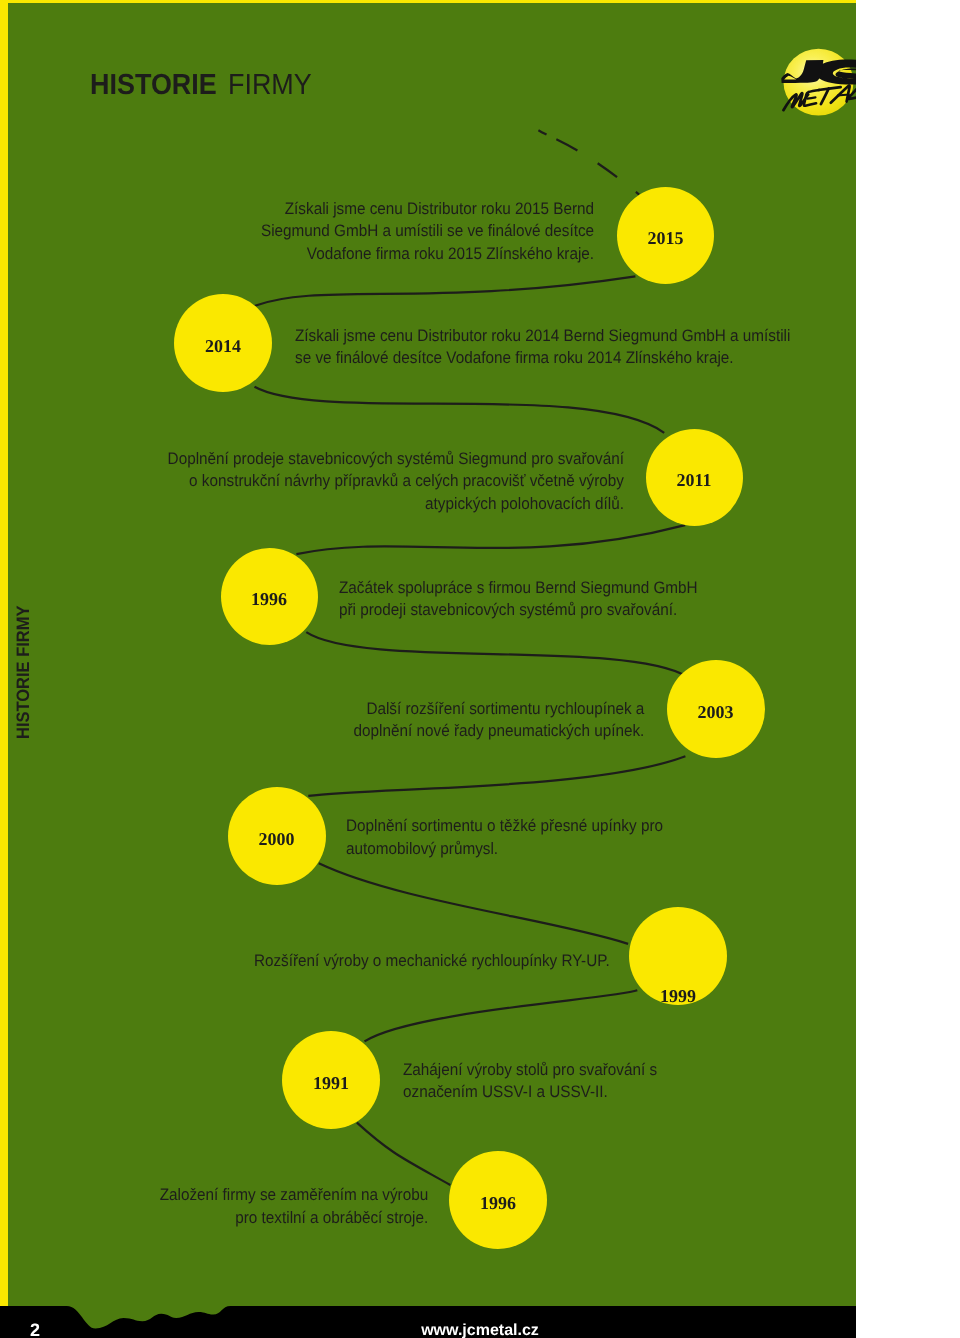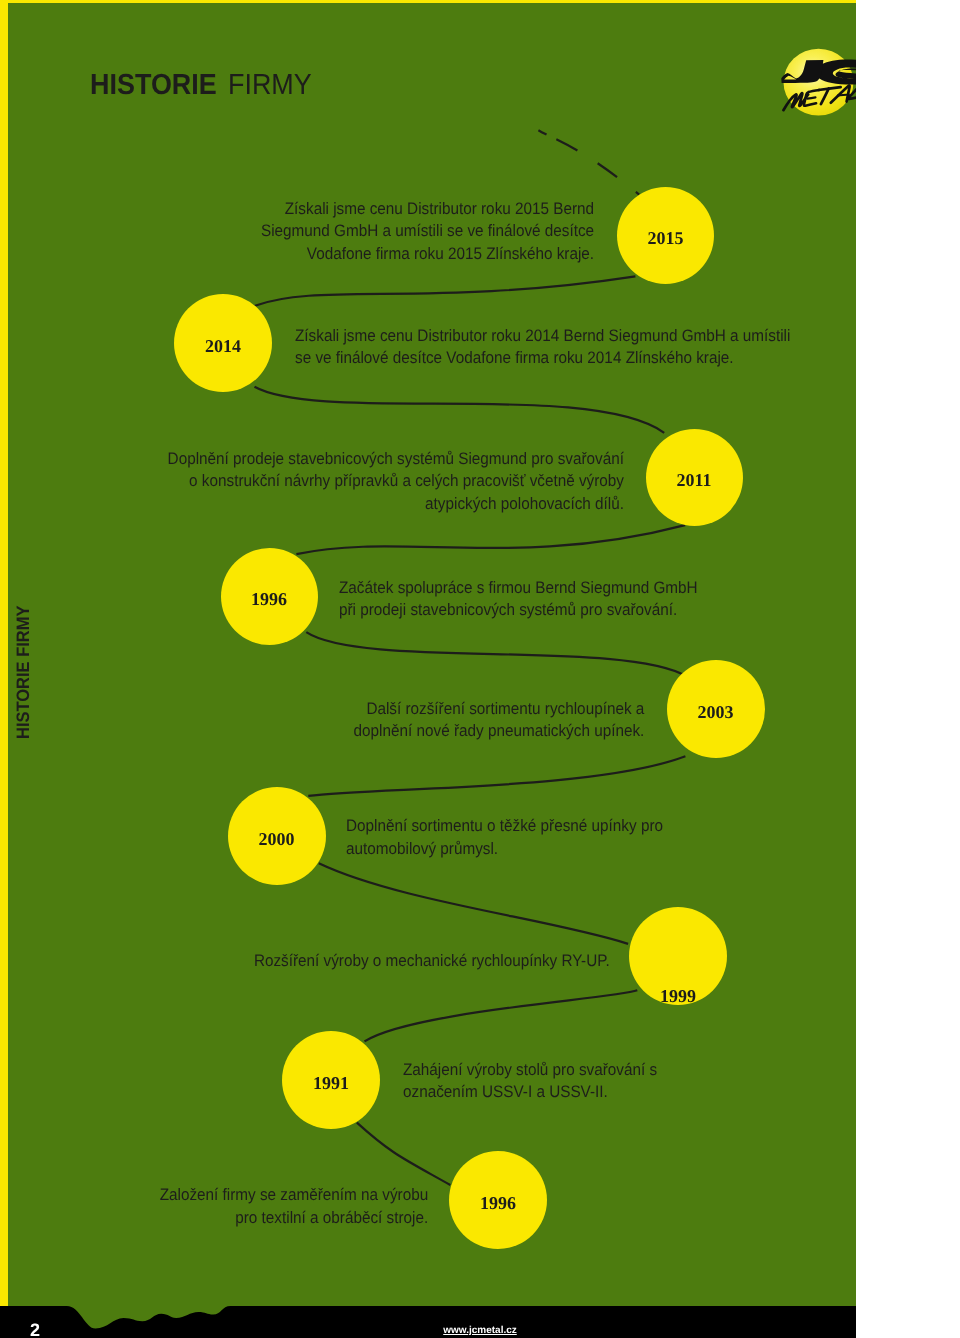--- a/index.html
+++ b/index.html
@@ -25,21 +25,21 @@
         display:flex;align-items:center;justify-content:center;font-family:Liberation Serif, serif;}
   .circ span{font-weight:700;font-size:18px;color:#1d1d1b;display:block;line-height:18px;padding-top:5px;}
 
   .evt{position:absolute;font-size:16.6px;line-height:22.3px;color:#1d1d1b;white-space:nowrap;}
   .evt.r{text-align:right;transform:scaleX(0.9214);transform-origin:100% 0;}
   .evt.l{text-align:left;transform:scaleX(0.9214);transform-origin:0 0;}
 
   .footer-wave{position:absolute;left:0;top:1300px;}
   .footer-num{position:absolute;left:30px;top:1321px;font-size:18px;font-weight:700;color:#fff;line-height:18px;}
   .footer-url{position:absolute;left:0;top:1323px;width:960px;text-align:center;
-              font-size:10px;font-weight:700;color:#fff;line-height:16px;text-decoration:underline;}
+              font-size:16px;font-weight:700;color:#fff;line-height:16px;}
 
   .c0{left:617px;top:186.5px;width:97px;height:97px;}
   .t0{left:0;top:198.1px;width:594.1px;}
   .c1{left:174px;top:294px;width:98px;height:98px;}
   .t1{left:294.8px;top:324.9px;width:665.2px;}
   .c2{left:645.5px;top:428.5px;width:97px;height:97px;}
   .t2{left:0;top:448px;width:624px;}
   .c3{left:220.5px;top:547.5px;width:97px;height:97px;}
   .t3{left:338.8px;top:576.7px;width:621.2px;}
   .c4{left:666.5px;top:660px;width:98px;height:98px;}

